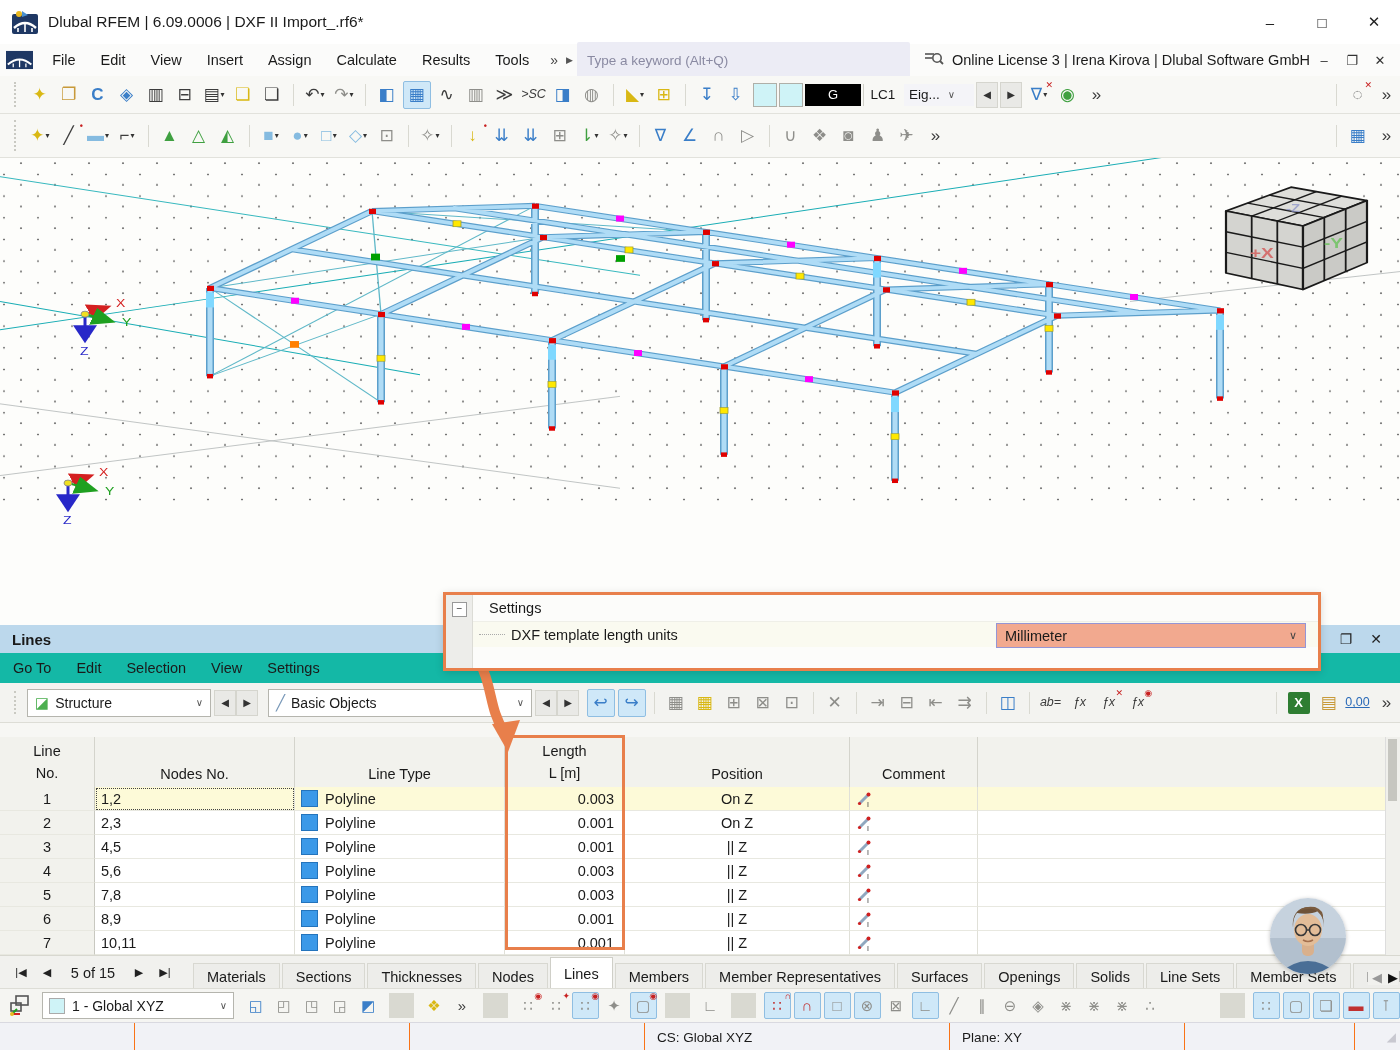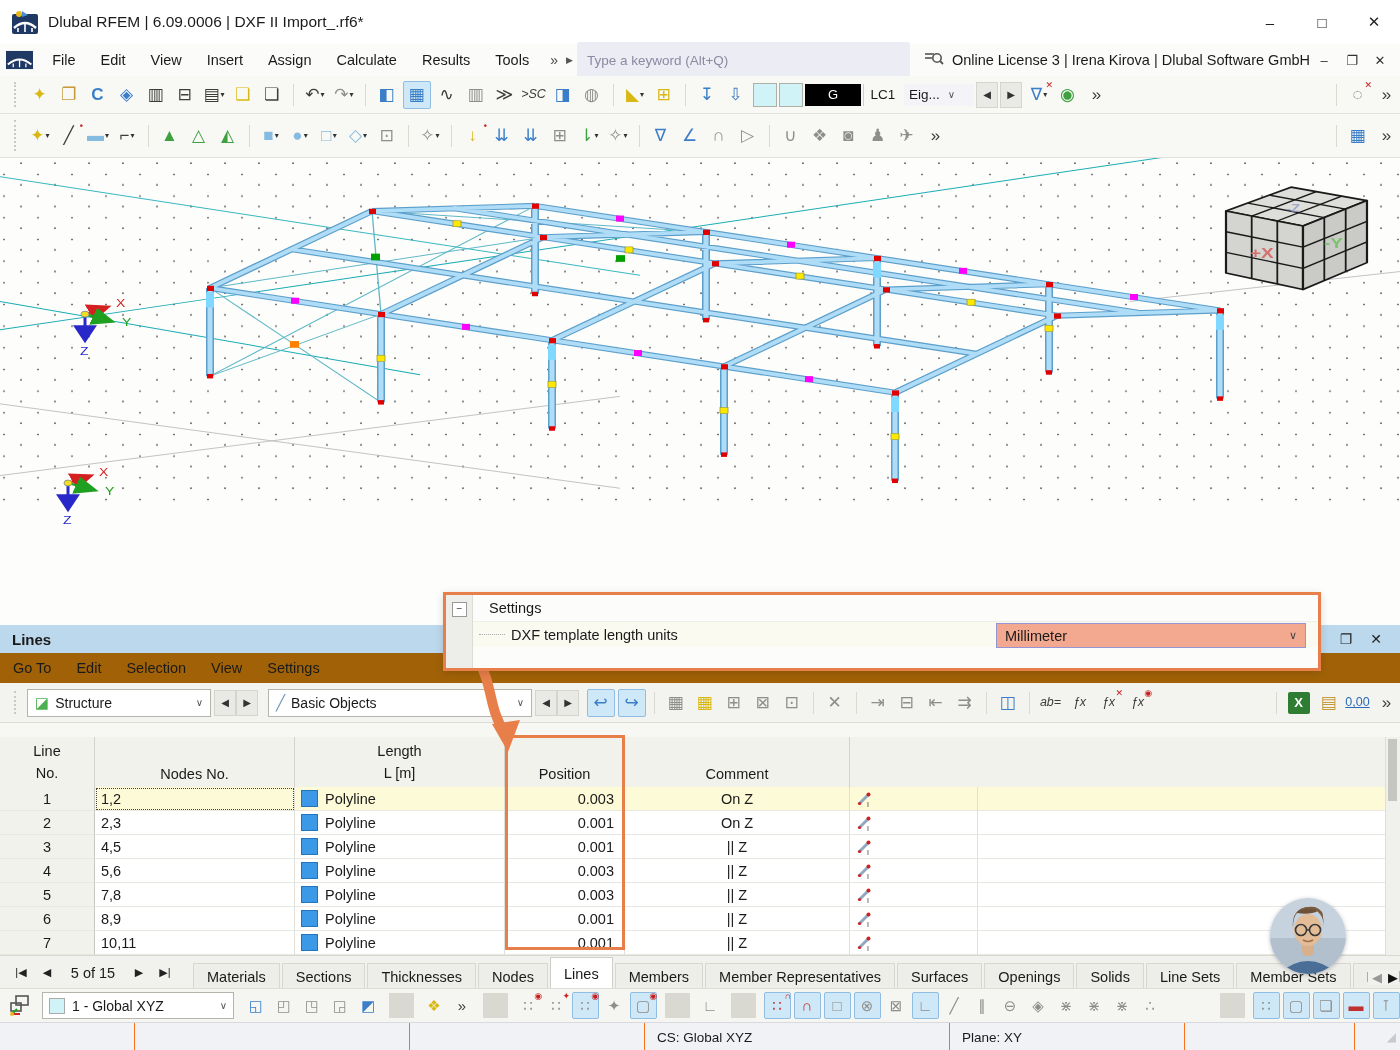--- a/index.html
+++ b/index.html
@@ -92,21 +92,21 @@
   .ov-dd{position:absolute;right:12px;top:28px;width:292px;height:23px;background:#F2A98F;
          border:1px solid #9595D5;display:flex;align-items:center;padding:0 8px;font-size:14.5px;}
   .ov-dd .ch{margin-left:auto;font-size:11px;color:#444;}
   .arrow-svg{position:absolute;top:640px;left:440px;width:130px;height:125px;z-index:59;pointer-events:none;}
 
   
   .lines-panel{position:absolute;top:625px;left:0;width:1400px;height:330px;background:#F3F3F0;}
   .lp-title{height:28px;background:#BCD8EC;display:flex;align-items:center;padding:0 12px;}
   .lp-title .t{font-weight:bold;font-size:15px;}
   .lp-title .right{margin-left:auto;display:flex;gap:18px;font-size:14px;color:#222;padding-right:6px;}
-  .lp-menu{height:30px;background:#a16207;display:flex;align-items:center;padding-left:2px;}
+  .lp-menu{height:30px;background:#14b8a6;display:flex;align-items:center;padding-left:2px;}
   .lp-toolbar{height:40px;background:#F3F3F0;border-bottom:1px solid #DDDDD6;display:flex;
               align-items:center;padding-left:14px;box-sizing:border-box;}
   .lp-toolbar::before{content:"";width:3px;height:60%;border-left:2px dotted #C9C9C2;margin-right:8px;}
   .selbox{height:26px;background:#fff;border:1px solid #B5B5AE;display:flex;align-items:center;
           font-size:14px;padding:0 7px;gap:6px;}
   .selbox .ch{margin-left:auto;font-size:10px;color:#555;}
   .selbox .ic{font-size:15px;}
   .sel1{width:168px;margin-right:3px;}
   .sel2{width:248px;margin:0 3px 0 10px;}
   
@@ -1102,20 +1102,23 @@
     <div class="tbl-strip"></div>
 
     <div class="tbl-head">
       <div class="th two">
         <span>Line</span>
           <span>No.</span>
       </div>
       <div class="th">
           <span>Nodes No.</span>
         </div>
+      <div class="th">
+          <span>Line Type</span>
+        </div>
       <div class="th two">
         <span>Length</span>
           <span>L [m]</span>
       </div>
       <div class="th">
           <span>Position</span>
         </div>
       <div class="th">
           <span>Comment</span>
         </div>

